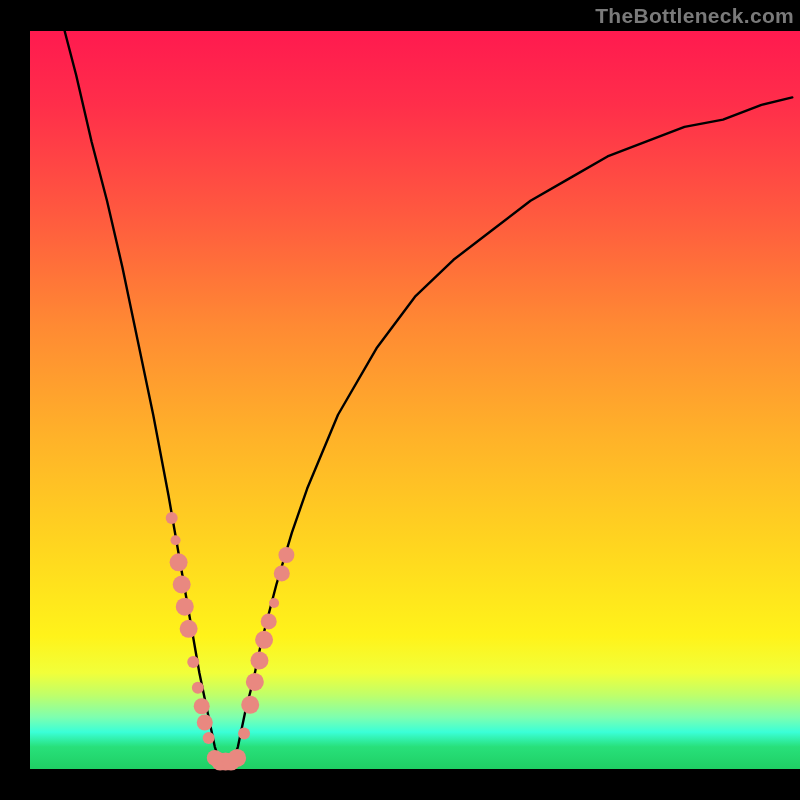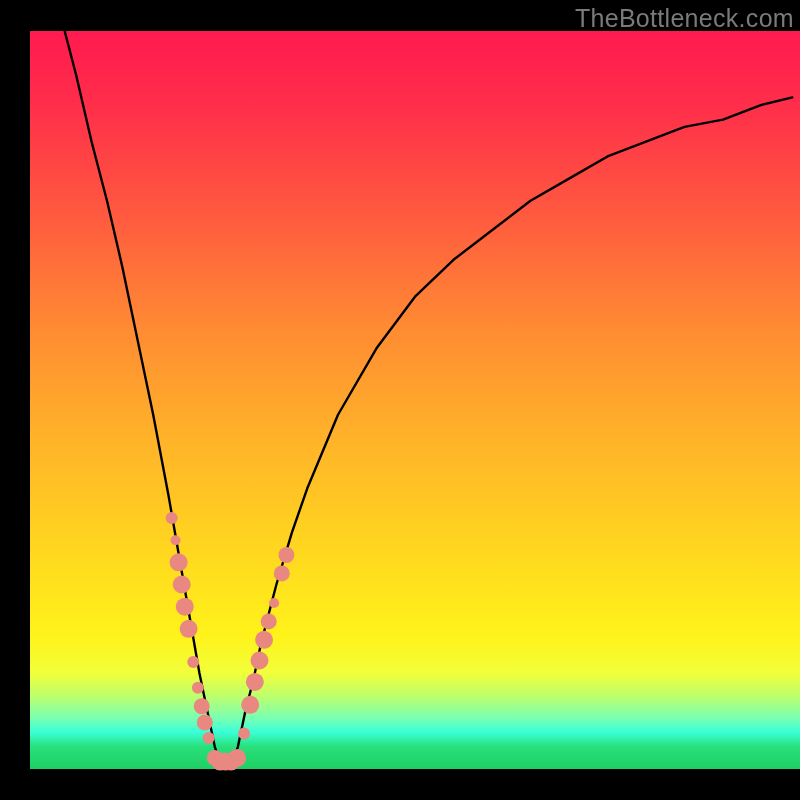--- a/index.html
+++ b/index.html
@@ -36,22 +36,22 @@
       #3affd8 95%,
       #28e07a 97%,
       #1fcf64 100%
     );
   }
   .attribution {
     position: absolute;
     top: 4px;
     right: 6px;
     color: #7a7a7a;
-    font-size: 25px;
-    font-weight: 400;
+    font-size: 21px;
+    font-weight: 700;
     letter-spacing: 0.3px;
     user-select: none;
   }
   svg {
     position: absolute;
     left: 0;
     top: 0;
   }
 </style>
 </head>

